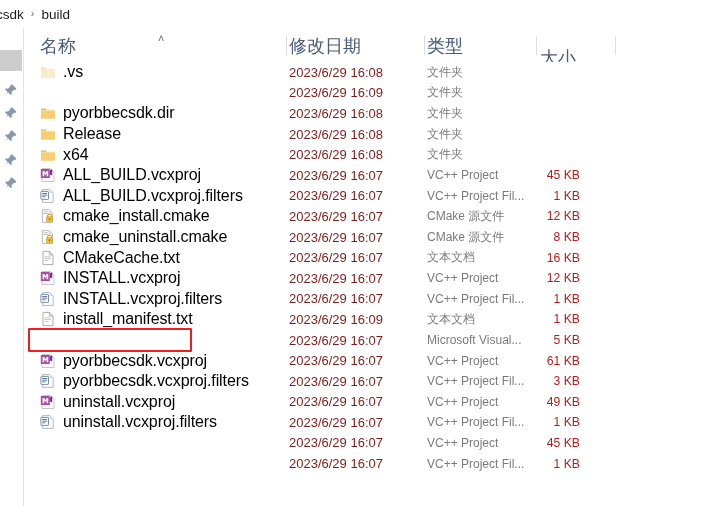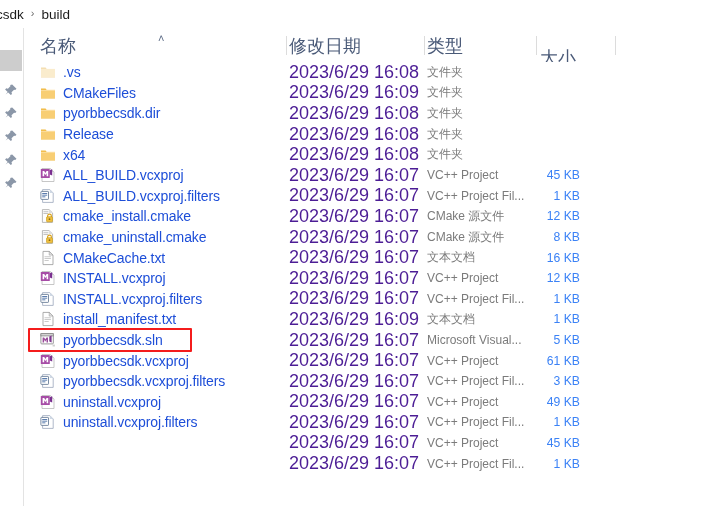--- a/index.html
+++ b/index.html
@@ -121,46 +121,46 @@
   }
   .cell-name {
     position: absolute;
     left: 16px;
     display: flex;
     align-items: center;
     gap: 7px;
     height: 20.6px;
   }
   .nametext {
-    font-size: 14px;
-    color: #1d4ed8;
+    font-size: 16px;
+    color: #000000;
     white-space: nowrap;
     letter-spacing: -0.1px;
   }
   .cell-date {
     position: absolute;
     left: 265px;
-    font-size: 18px;
-    color: #4c1d95;
+    font-size: 13px;
+    color: #7f1d1d;
     white-space: nowrap;
   }
   .cell-type {
     position: absolute;
     left: 403px;
     font-size: 12px;
     color: #7b7b7b;
     white-space: nowrap;
   }
   .cell-size {
     position: absolute;
     left: 476px;
     width: 80px;
     text-align: right;
     font-size: 12.2px;
-    color: #3b82f6;
+    color: #b91c1c;
     white-space: nowrap;
   }
 
   
   .icon {
     width: 16px; height: 16px;
     flex: 0 0 16px;
     position: relative;
     display: block;
   }
@@ -226,28 +226,20 @@
               <path d="M1 3.6h4.6l1.1 1.3H15v8.5H1z" fill="#f3ddb0"></path>
               <path d="M1 4.9h14v8.2H1z" fill="#faeccd"></path>
             </svg></span>
           <span class="nametext">.vs</span>
         </div>
         <div class="cell-date">2023/6/29 16:08</div>
         <div class="cell-type">文件夹</div>
         <div class="cell-size"></div>
       </div>
       <div class="row">
-        <div class="cell-name">
-          <span class="icon"><svg width="16" height="16" viewBox="0 0 16 16" xmlns="http://www.w3.org/2000/svg">
-              <path d="M1 3.6h4.6l1.1 1.3H15v8.5H1z" fill="#f0b941"></path>
-              <path d="M1 4.9h14v8.2H1z" fill="#f8ce74"></path>
-              <path d="M1 4.9h14v1.1H1z" fill="#fbdc9a"></path>
-            </svg></span>
-          <span class="nametext">CMakeFiles</span>
-        </div>
         <div class="cell-date">2023/6/29 16:09</div>
         <div class="cell-type">文件夹</div>
         <div class="cell-size"></div>
       </div>
       <div class="row">
         <div class="cell-name">
           <span class="icon"><svg width="16" height="16" viewBox="0 0 16 16" xmlns="http://www.w3.org/2000/svg">
               <path d="M1 3.6h4.6l1.1 1.3H15v8.5H1z" fill="#f0b941"></path>
               <path d="M1 4.9h14v8.2H1z" fill="#f8ce74"></path>
               <path d="M1 4.9h14v1.1H1z" fill="#fbdc9a"></path>
@@ -404,30 +396,20 @@
               <rect x="4.5" y="8.2" width="6.4" height="0.8" fill="#bdbdbd"></rect>
               <rect x="4.5" y="10" width="4.2" height="0.8" fill="#bdbdbd"></rect>
             </svg></span>
           <span class="nametext">install_manifest.txt</span>
         </div>
         <div class="cell-date">2023/6/29 16:09</div>
         <div class="cell-type">文本文档</div>
         <div class="cell-size">1 KB</div>
       </div>
       <div class="row">
-        <div class="cell-name">
-          <span class="icon"><svg width="16" height="16" viewBox="0 0 16 16" xmlns="http://www.w3.org/2000/svg">
-              <rect x="0.9" y="1.6" width="12.4" height="10.3" rx="0.8" fill="#ffffff" stroke="#8c8c8c" stroke-width="0.9"></rect>
-              <rect x="0.9" y="1.6" width="12.4" height="2.3" fill="#d7d7d7" stroke="#8c8c8c" stroke-width="0.9"></rect>
-              <path d="M2.6 5.4h1.5l1.2 1.9 1.2-1.9h1.5v5.1H6.5V7.7L5.3 9.4 4.1 7.7v2.8H2.6z" fill="#9b4f9b"></path>
-              <path d="M9.3 4.6l2.3-1v7l-2.3-1z" fill="#7e3a91"></path>
-              <path d="M12.6 12.6h2.3v1.9h-2.3z" fill="#cfcfcf"></path>
-            </svg></span>
-          <span class="nametext">pyorbbecsdk.sln</span>
-        </div>
         <div class="cell-date">2023/6/29 16:07</div>
         <div class="cell-type">Microsoft Visual...</div>
         <div class="cell-size">5 KB</div>
       </div>
       <div class="row">
         <div class="cell-name">
           <span class="icon"><svg width="16" height="16" viewBox="0 0 16 16" xmlns="http://www.w3.org/2000/svg">
               <path d="M2 1.5h8.4L14 5v9.5H2z" fill="#ffffff" stroke="#b9b9b9" stroke-width="0.8"></path>
               <path d="M10.4 1.5 14 5h-3.6z" fill="#d9d9d9"></path>
               <rect x="0.8" y="2" width="9" height="9" rx="0.6" fill="#a64ca6"></rect>

